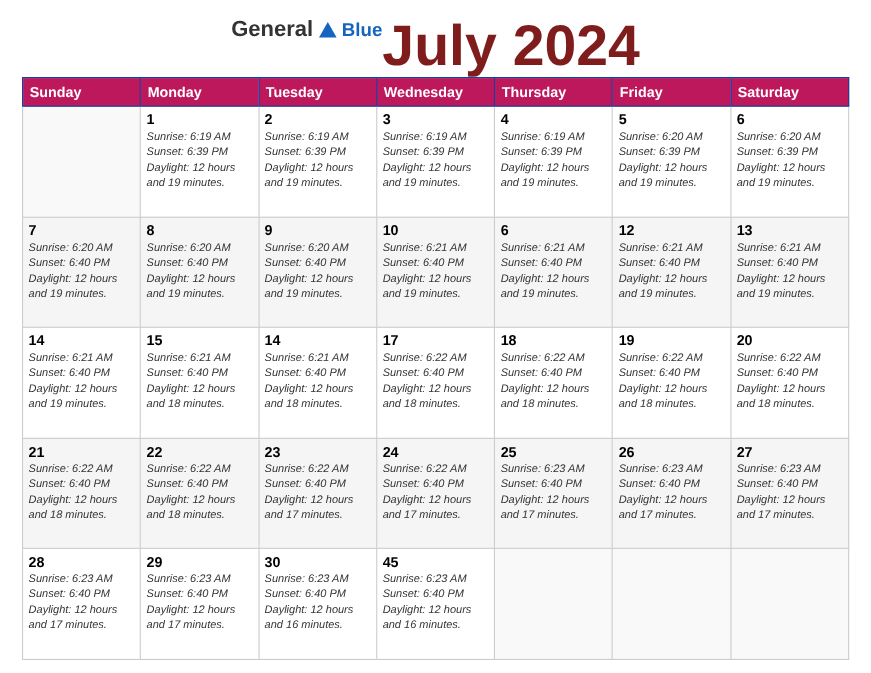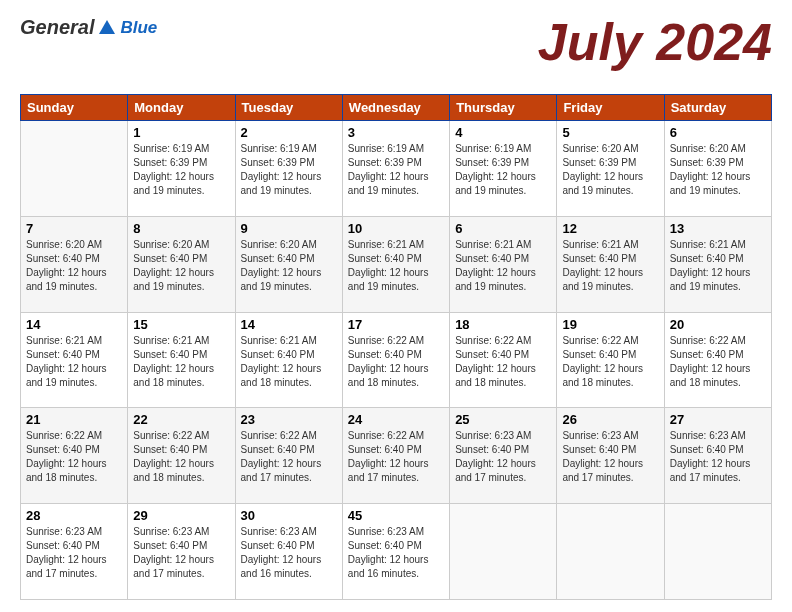--- a/index.html
+++ b/index.html
@@ -12,24 +12,23 @@
     }
     .page {
       width: 792px;
       height: 612px;
       padding: 16px 20px 12px 20px;
       display: flex;
       flex-direction: column;
     }
     .header {
       display: flex;
-      justify-content: space-between;
+      justify-content: center;
       align-items: flex-start;
-      margin-bottom: 26px;
-      font-style: italic;
+      margin-bottom: 2px;
     }
     .logo {
       display: flex;
       flex-direction: column;
       align-items: flex-start;
     }
     .logo-text {
       display: flex;
       align-items: center;
       gap: 2px;
@@ -49,21 +48,21 @@
       margin-top: 2px;
     }
     .calendar {
       flex: 1;
       border: 1px solid #ccc;
       border-collapse: collapse;
       width: 100%;
       table-layout: fixed;
     }
     .calendar th {
-      background: #c2410c;
+      background: #be185d;
       color: #fff;
       text-align: left;
       padding: 5px 6px;
       font-size: 13px;
       font-weight: bold;
       border: 1px solid #1040a0;
     }
     .calendar td {
       border: 1px solid #ccc;
       vertical-align: top;
@@ -79,20 +78,21 @@
       font-size: 13px;
       font-weight: bold;
       color: #000;
       display: block;
       margin-bottom: 2px;
     }
     .day-info {
       font-size: 10px;
       line-height: 1.4;
       color: #333;
+      font-style: italic;
     }
     .row-shade {
       background: #f5f5f5;
     }
     .row-white {
       background: #fff;
     }
   </style>
 </head>
 <body>

